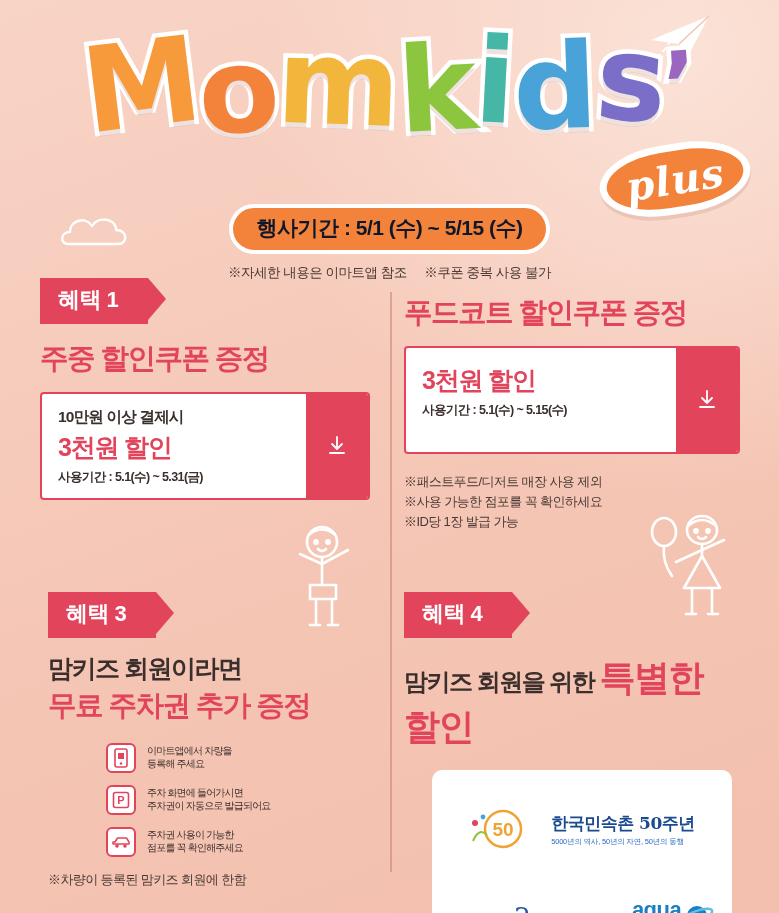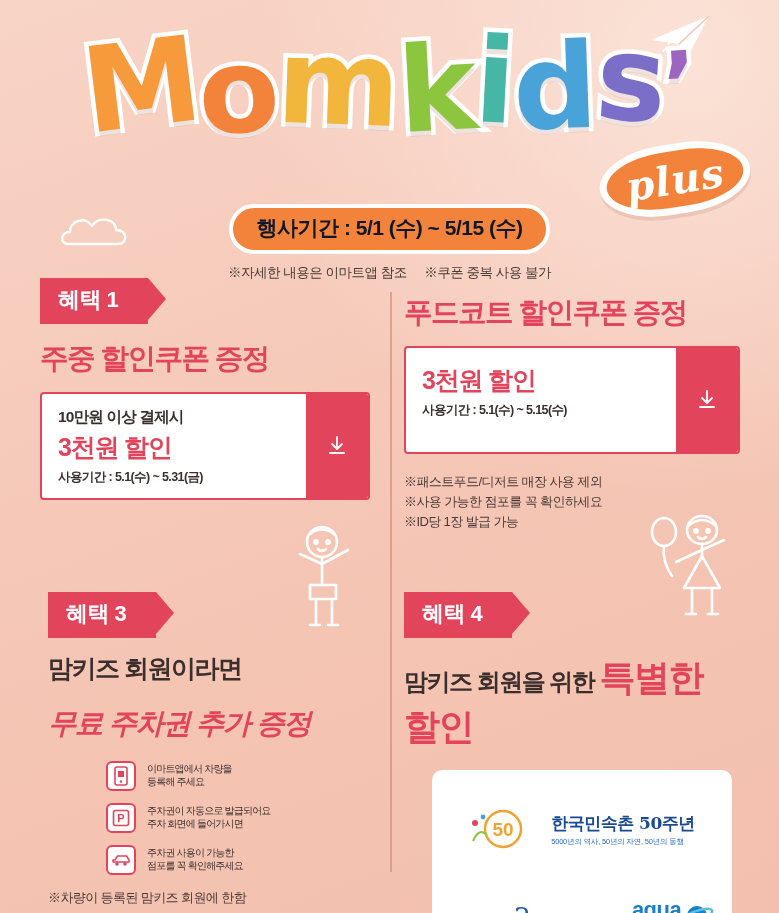--- a/index.html
+++ b/index.html
@@ -368,21 +368,21 @@
         <path d="M46 104 h10 M68 104 h10"></path>
         <ellipse cx="24" cy="22" rx="12" ry="14"></ellipse>
         <path d="M24 36 q-2 16 8 30"></path>
       </g>
     </svg>
   </div>
 
   <div class="col-left-b">
     <div class="ribbon">혜택 3</div>
     <div class="headline dark" style="font-size:25px;margin-top:14px;">맘키즈 회원이라면</div>
-    <div class="headline" style="margin-top:20px;font-style:italic;">무료 주차권 추가 증정</div>
+    <div class="headline" style="margin-top:2px;">무료 주차권 추가 증정</div>
 
     <div class="steps">
       <div class="step">
         <div class="ico">
           <svg width="16" height="20" viewBox="0 0 16 20">
             <rect x="2" y="1" width="12" height="18" rx="2" fill="none" stroke="#e2445c" stroke-width="1.6"></rect>
             <rect x="5" y="5" width="6" height="6" fill="#e2445c"></rect>
             <circle cx="8" cy="15.5" r="1.2" fill="#e2445c"></circle>
           </svg>
         </div>
@@ -393,22 +393,22 @@
       </div>
 
       <div class="step">
         <div class="ico">
           <svg width="18" height="18" viewBox="0 0 18 18">
             <rect x="1.5" y="1.5" width="15" height="15" rx="2" fill="none" stroke="#e2445c" stroke-width="1.6"></rect>
             <text x="9" y="13" text-anchor="middle" font-size="11" font-family="Liberation Sans, sans-serif" font-weight="700" fill="#e2445c">P</text>
           </svg>
         </div>
         <div class="txt">
+          <div>주차 화면에 들어가시면</div>
           <div>주차권이 자동으로 발급되어요</div>
-          <div>주차 화면에 들어가시면</div>
         </div>
       </div>
 
       <div class="step">
         <div class="ico">
           <svg width="20" height="14" viewBox="0 0 20 14">
             <path d="M2 9 h16 v-2 l-2.5-4 h-9 L4 7 H2 z" fill="none" stroke="#e2445c" stroke-width="1.5" stroke-linejoin="round"></path>
             <circle cx="6" cy="11" r="1.8" fill="#e2445c"></circle>
             <circle cx="14" cy="11" r="1.8" fill="#e2445c"></circle>
           </svg>

